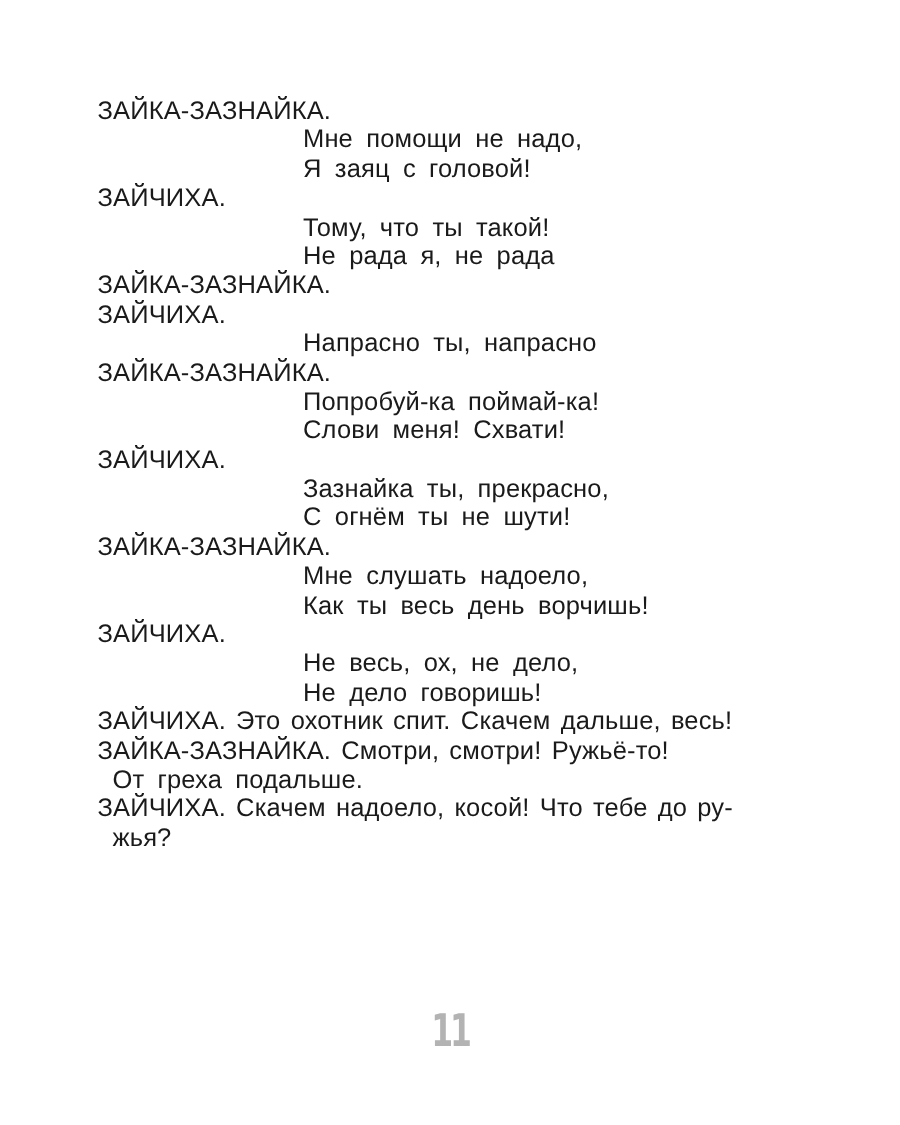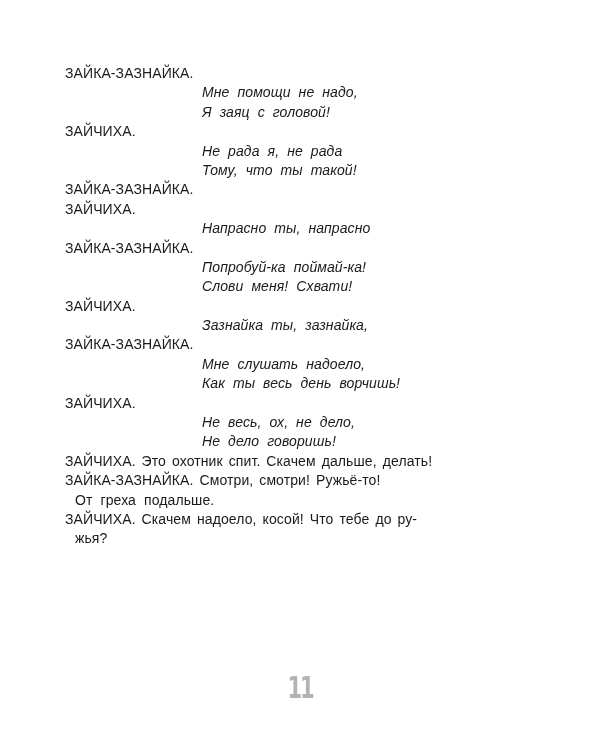--- a/index.html
+++ b/index.html
@@ -1,50 +1,51 @@
 <!DOCTYPE html>
 <html><head>
 <meta charset="utf-8">
 <style>
   html, body { margin:0; padding:0; }
   body { width:600px; height:750px; background:#ffffff; position:relative; overflow:hidden;
          font-family:"Liberation Sans", sans-serif; color:#1a1a1a; }
   .page { position:absolute; left:65px; top:64px; width:470px; }
-  .line { font-size:14px; line-height:19.4px; height:19.4px; white-space:nowrap; letter-spacing:0.1px; word-spacing:4px; }
+  .line { font-size:17px; line-height:19.4px; height:19.4px; white-space:nowrap; letter-spacing:0.1px; word-spacing:4px; }
   .speaker { word-spacing:2px; }
-  .verse { padding-left:137px;font-style:italic; }
+  .verse { padding-left:137px; }
   .cont { padding-left:10px; }
   .pagenum { position:absolute; left:0; width:600px; top:670px; text-align:center;
              font-family:"DejaVu Sans", sans-serif; font-weight:bold; font-size:30px; color:#b3b3b3;
              letter-spacing:-3px; transform:scaleX(0.7); }
 </style>
 </head>
 <body>
 
 <div class="page">
   <div class="line speaker">ЗАЙКА-ЗАЗНАЙКА.</div>
   <div class="line verse">Мне помощи не надо,</div>
   <div class="line verse">Я заяц с головой!</div>
   <div class="line speaker">ЗАЙЧИХА.</div>
+  <div class="line verse">Тому, что ты такой!</div>
   <div class="line verse">Не рада я, не рада</div>
-  <div class="line verse">Тому, что ты такой!</div>
   <div class="line speaker">ЗАЙКА-ЗАЗНАЙКА.</div>
   <div class="line speaker">ЗАЙЧИХА.</div>
   <div class="line verse">Напрасно ты, напрасно</div>
   <div class="line speaker">ЗАЙКА-ЗАЗНАЙКА.</div>
   <div class="line verse">Попробуй-ка поймай-ка!</div>
   <div class="line verse">Слови меня! Схвати!</div>
   <div class="line speaker">ЗАЙЧИХА.</div>
-  <div class="line verse">Зазнайка ты, зазнайка,</div>
+  <div class="line verse">Зазнайка ты, прекрасно,</div>
+  <div class="line verse">С огнём ты не шути!</div>
   <div class="line speaker">ЗАЙКА-ЗАЗНАЙКА.</div>
   <div class="line verse">Мне слушать надоело,</div>
   <div class="line verse">Как ты весь день ворчишь!</div>
   <div class="line speaker">ЗАЙЧИХА.</div>
   <div class="line verse">Не весь, ох, не дело,</div>
   <div class="line verse">Не дело говоришь!</div>
-  <div class="line speaker">ЗАЙЧИХА. Это охотник спит. Скачем дальше, делать!</div>
+  <div class="line speaker">ЗАЙЧИХА. Это охотник спит. Скачем дальше, весь!</div>
   <div class="line speaker">ЗАЙКА-ЗАЗНАЙКА. Смотри, смотри! Ружьё-то!</div>
   <div class="line cont">От греха подальше.</div>
   <div class="line speaker">ЗАЙЧИХА. Скачем надоело, косой! Что тебе до ру-</div>
   <div class="line cont">жья?</div>
 </div>
 
 <div class="pagenum">11</div>
 
 </body></html>

